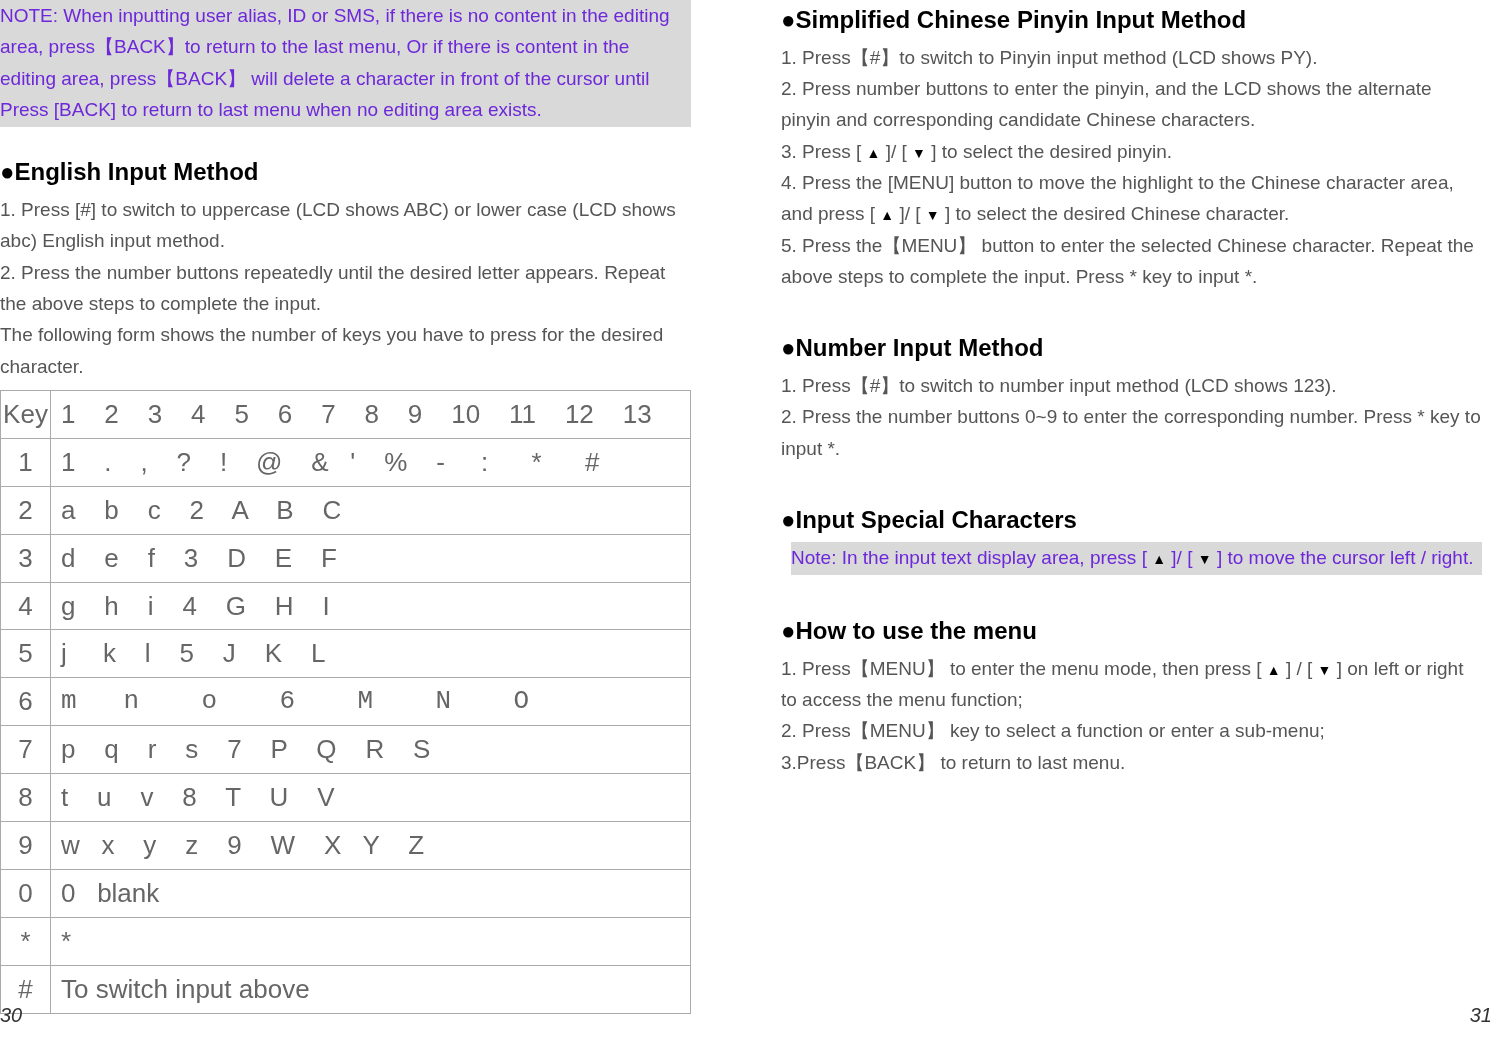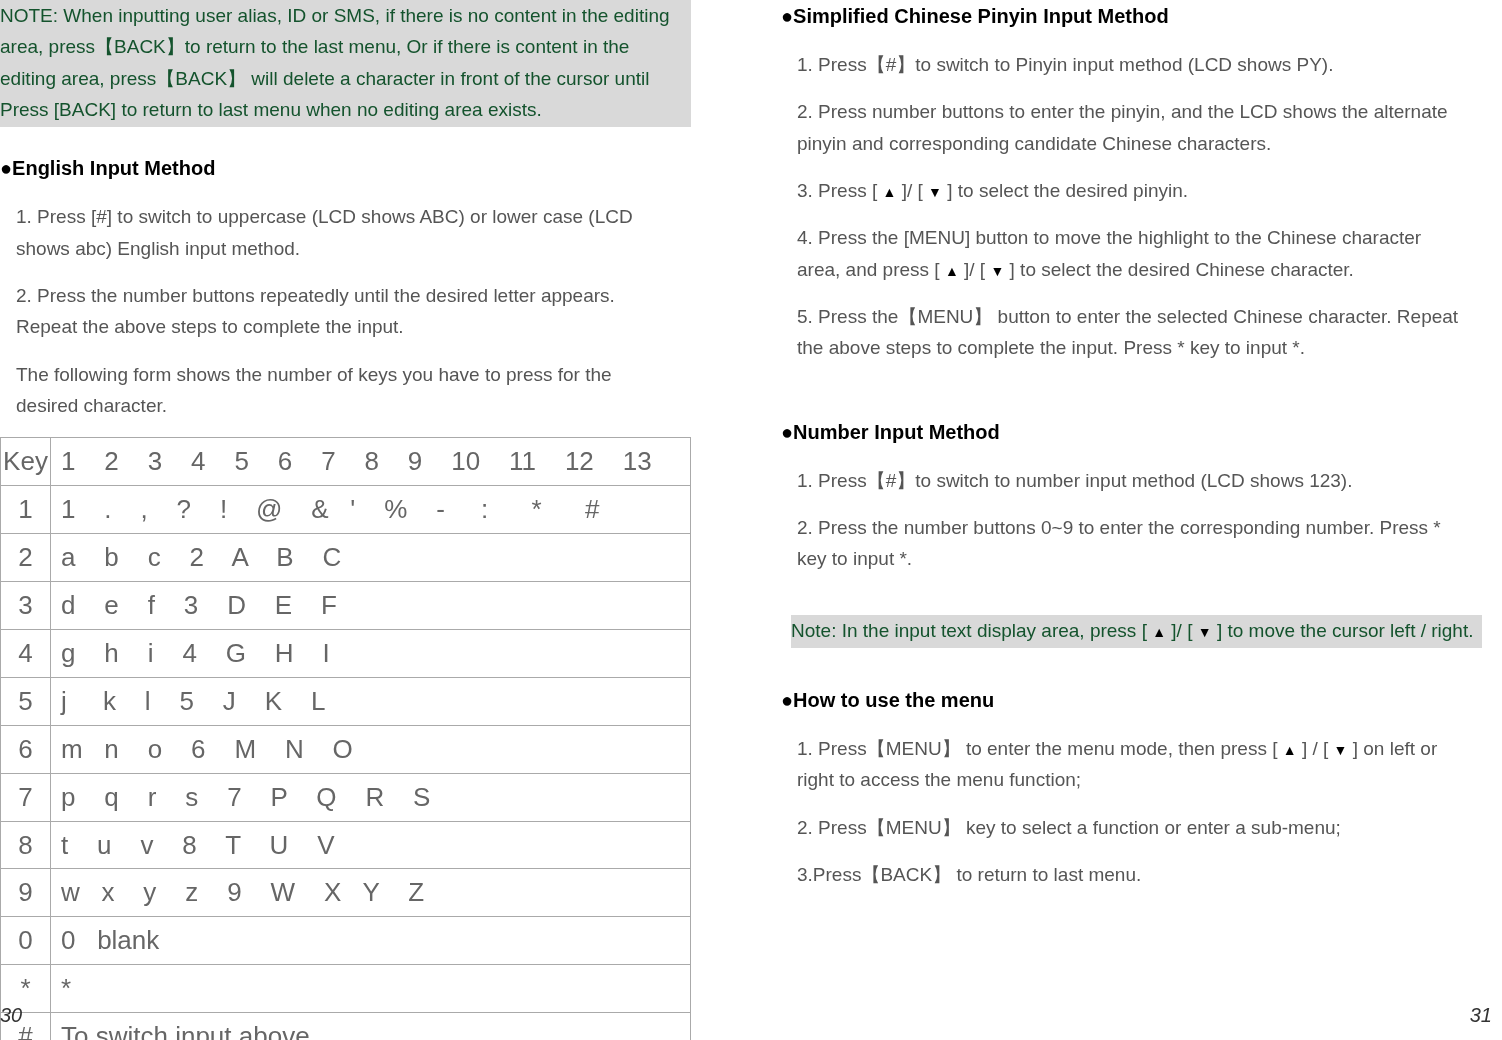--- a/index.html
+++ b/index.html
@@ -26,38 +26,38 @@
     .page-left {
       padding-left: 0;
       padding-right: 60px;
     }
     .page-right {
       padding-left: 30px;
       padding-right: 20px;
     }
     .note-box {
       background: #d9d9d9;
-      color: #14532d;
+      color: #6d28d9;
       line-height: 1.65;
       margin-bottom: 25px;
       padding: 0 4px 2px 0;
     }
     .heading {
       font-weight: bold;
       color: #000;
-      font-size: 20px;
+      font-size: 24px;
       margin-top: 12px;
       margin-bottom: 2px;
     }
     .body-text {
       color: #555;
       line-height: 1.65;
     }
     .body-text p {
-      margin: 16px;
+      margin: 0;
     }
     table {
       border-collapse: collapse;
       width: 100%;
       margin-top: 8px;
       font-size: 26px;
       color: #666;
     }
     table td, table th {
       border: 1px solid #aaa;
@@ -133,21 +133,21 @@
     <tr>
           <td class="key-col">4</td>
           <td style="white-space: pre;">g    h    i    4    G    H    I</td>
         </tr>
     <tr>
           <td class="key-col">5</td>
           <td style="white-space: pre;">j     k    l    5    J    K    L</td>
         </tr>
     <tr>
           <td class="key-col">6</td>
-          <td style="white-space: pre;">m   n    o    6    M    N    O</td>
+          <td style="white-space: pre; font-family: Liberation Mono, monospace;">m   n    o    6    M    N    O</td>
         </tr>
     <tr>
           <td class="key-col">7</td>
           <td style="white-space: pre;">p    q    r    s    7    P    Q    R    S</td>
         </tr>
     <tr>
           <td class="key-col">8</td>
           <td style="white-space: pre;">t    u    v    8    T    U    V</td>
         </tr>
     <tr>
@@ -190,20 +190,21 @@
   <div class="section-gap"></div>
 
   <div class="heading">●Number Input Method</div>
   <div class="body-text">
     <p>1. Press【#】to switch to number input method (LCD shows 123).</p>
     <p>2. Press the number buttons 0~9 to enter the corresponding number. Press * key to input *.</p>
   </div>
 
   <div class="section-gap"></div>
 
+  <div class="heading">●Input Special Characters</div>
   <div class="note-box" style="margin-bottom:0;margin-left:10px;">
     <span>Note: In the input text display area, press [ </span><span class="tri-up"></span><span> ]/ [ </span><span class="tri-down"></span><span> ] to move the cursor left / right.</span>
   </div>
 
   <div class="section-gap"></div>
 
   <div class="heading">●How to use the menu</div>
   <div class="body-text">
     <p>
       <span>1. Press【MENU】 to enter the menu mode, then press [ </span><span class="tri-up"></span><span> ] / [ </span><span class="tri-down"></span><span> ] on left or right to access the menu function;</span>

